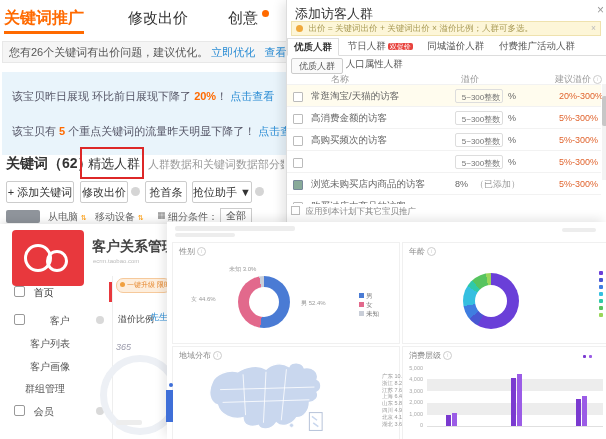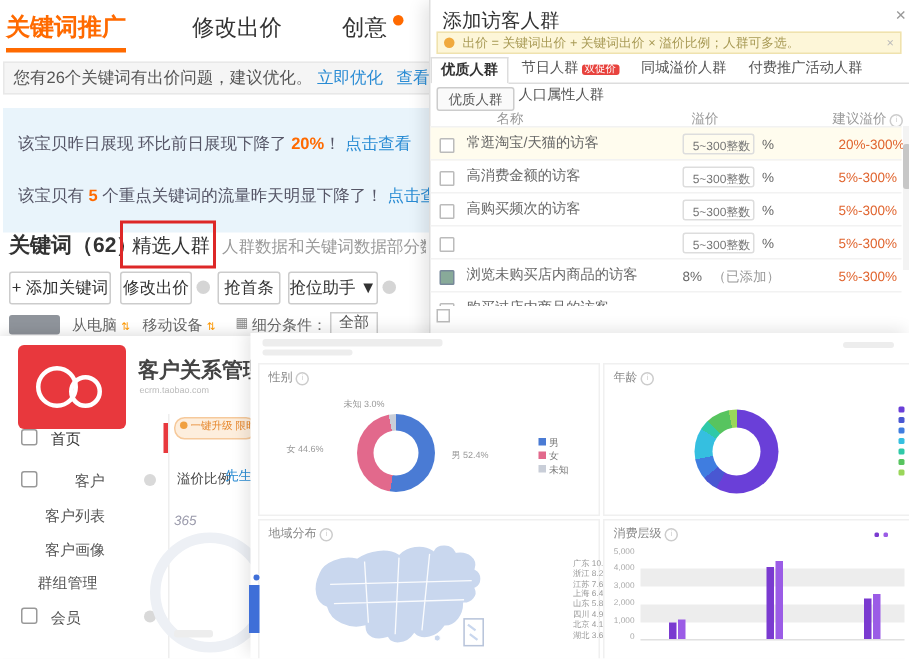--- a/index.html
+++ b/index.html
@@ -184,20 +184,21 @@
       <span class="abs" style="left:188px;top:0;line-height:22px;font-size:9px;color:#999;">（已添加）</span>
       <span class="sug">5%-300%</span>
     </div>
     <div class="abs mrow" style="left:0;top:194px;width:314px;height:9px;overflow:hidden;">
       <span class="cb"></span>
       <span class="rname">购买过店内商品的访客</span>
     </div>
 
     <div class="abs" style="left:4px;top:206px;font-size:8.5px;color:#888;">
       <span style="display:inline-block;width:7px;height:7px;border:1px solid #bbb;vertical-align:-1px;margin-right:3px;background:#fff;"></span>
+      <span>应用到本计划下其它宝贝推广</span>
     </div>
 
     <div class="abs" style="right:0;top:84px;width:5px;height:96px;background:#f3f3f3;">
       <div style="position:absolute;top:12px;left:0;width:5px;height:30px;background:#c7c7c7;border-radius:2px;"></div>
     </div>
   </div>
 
   <div id="crm" class="abs">
     <div class="abs crmlogo">
       <span class="knot" style="left:12px;top:14px;width:22px;height:22px;"></span>

